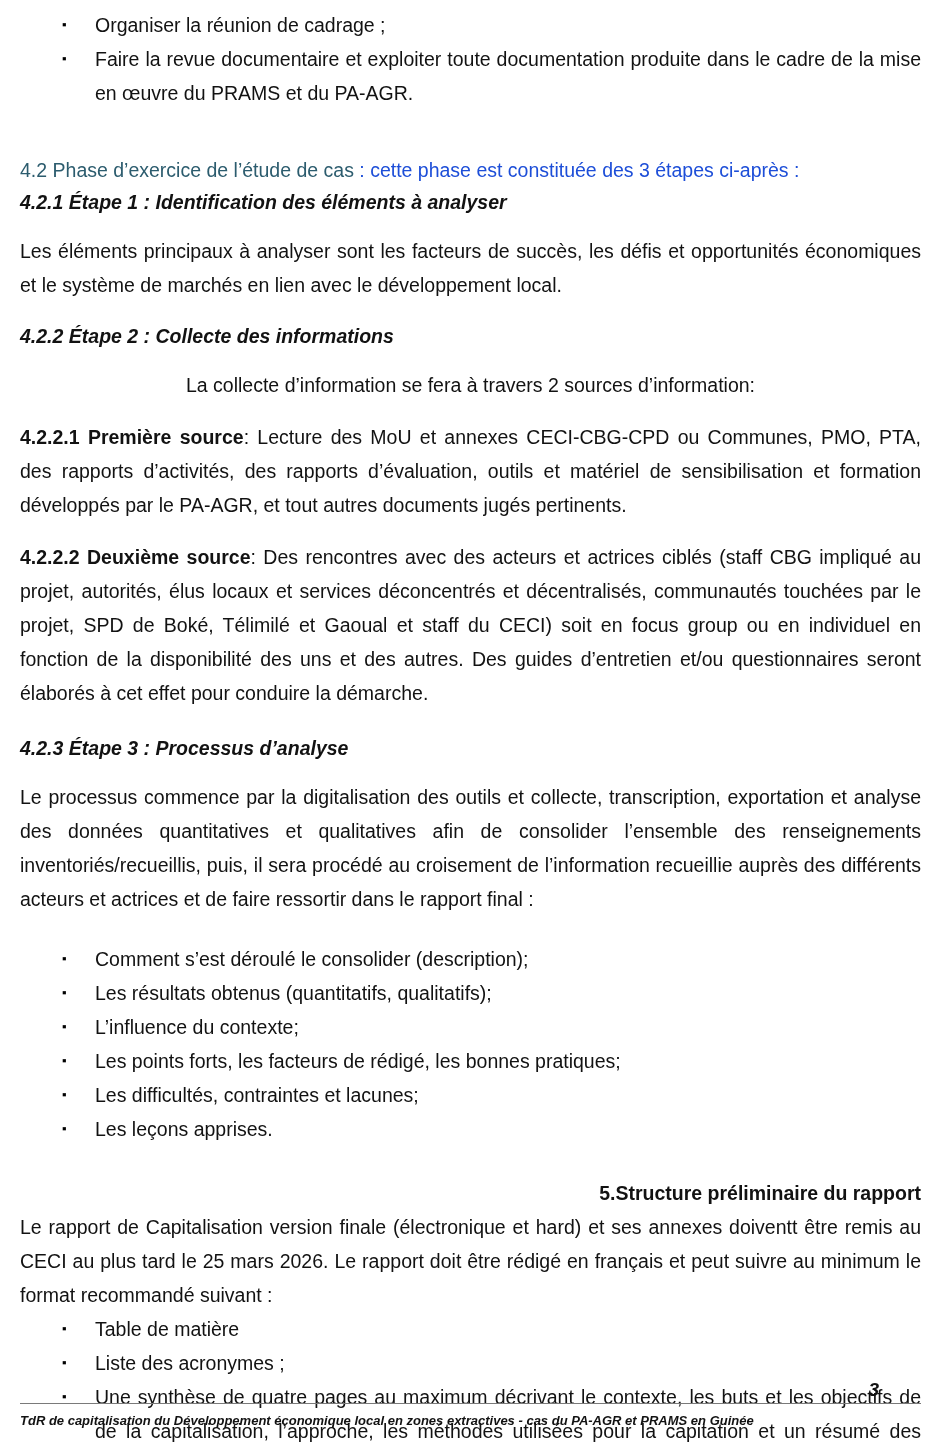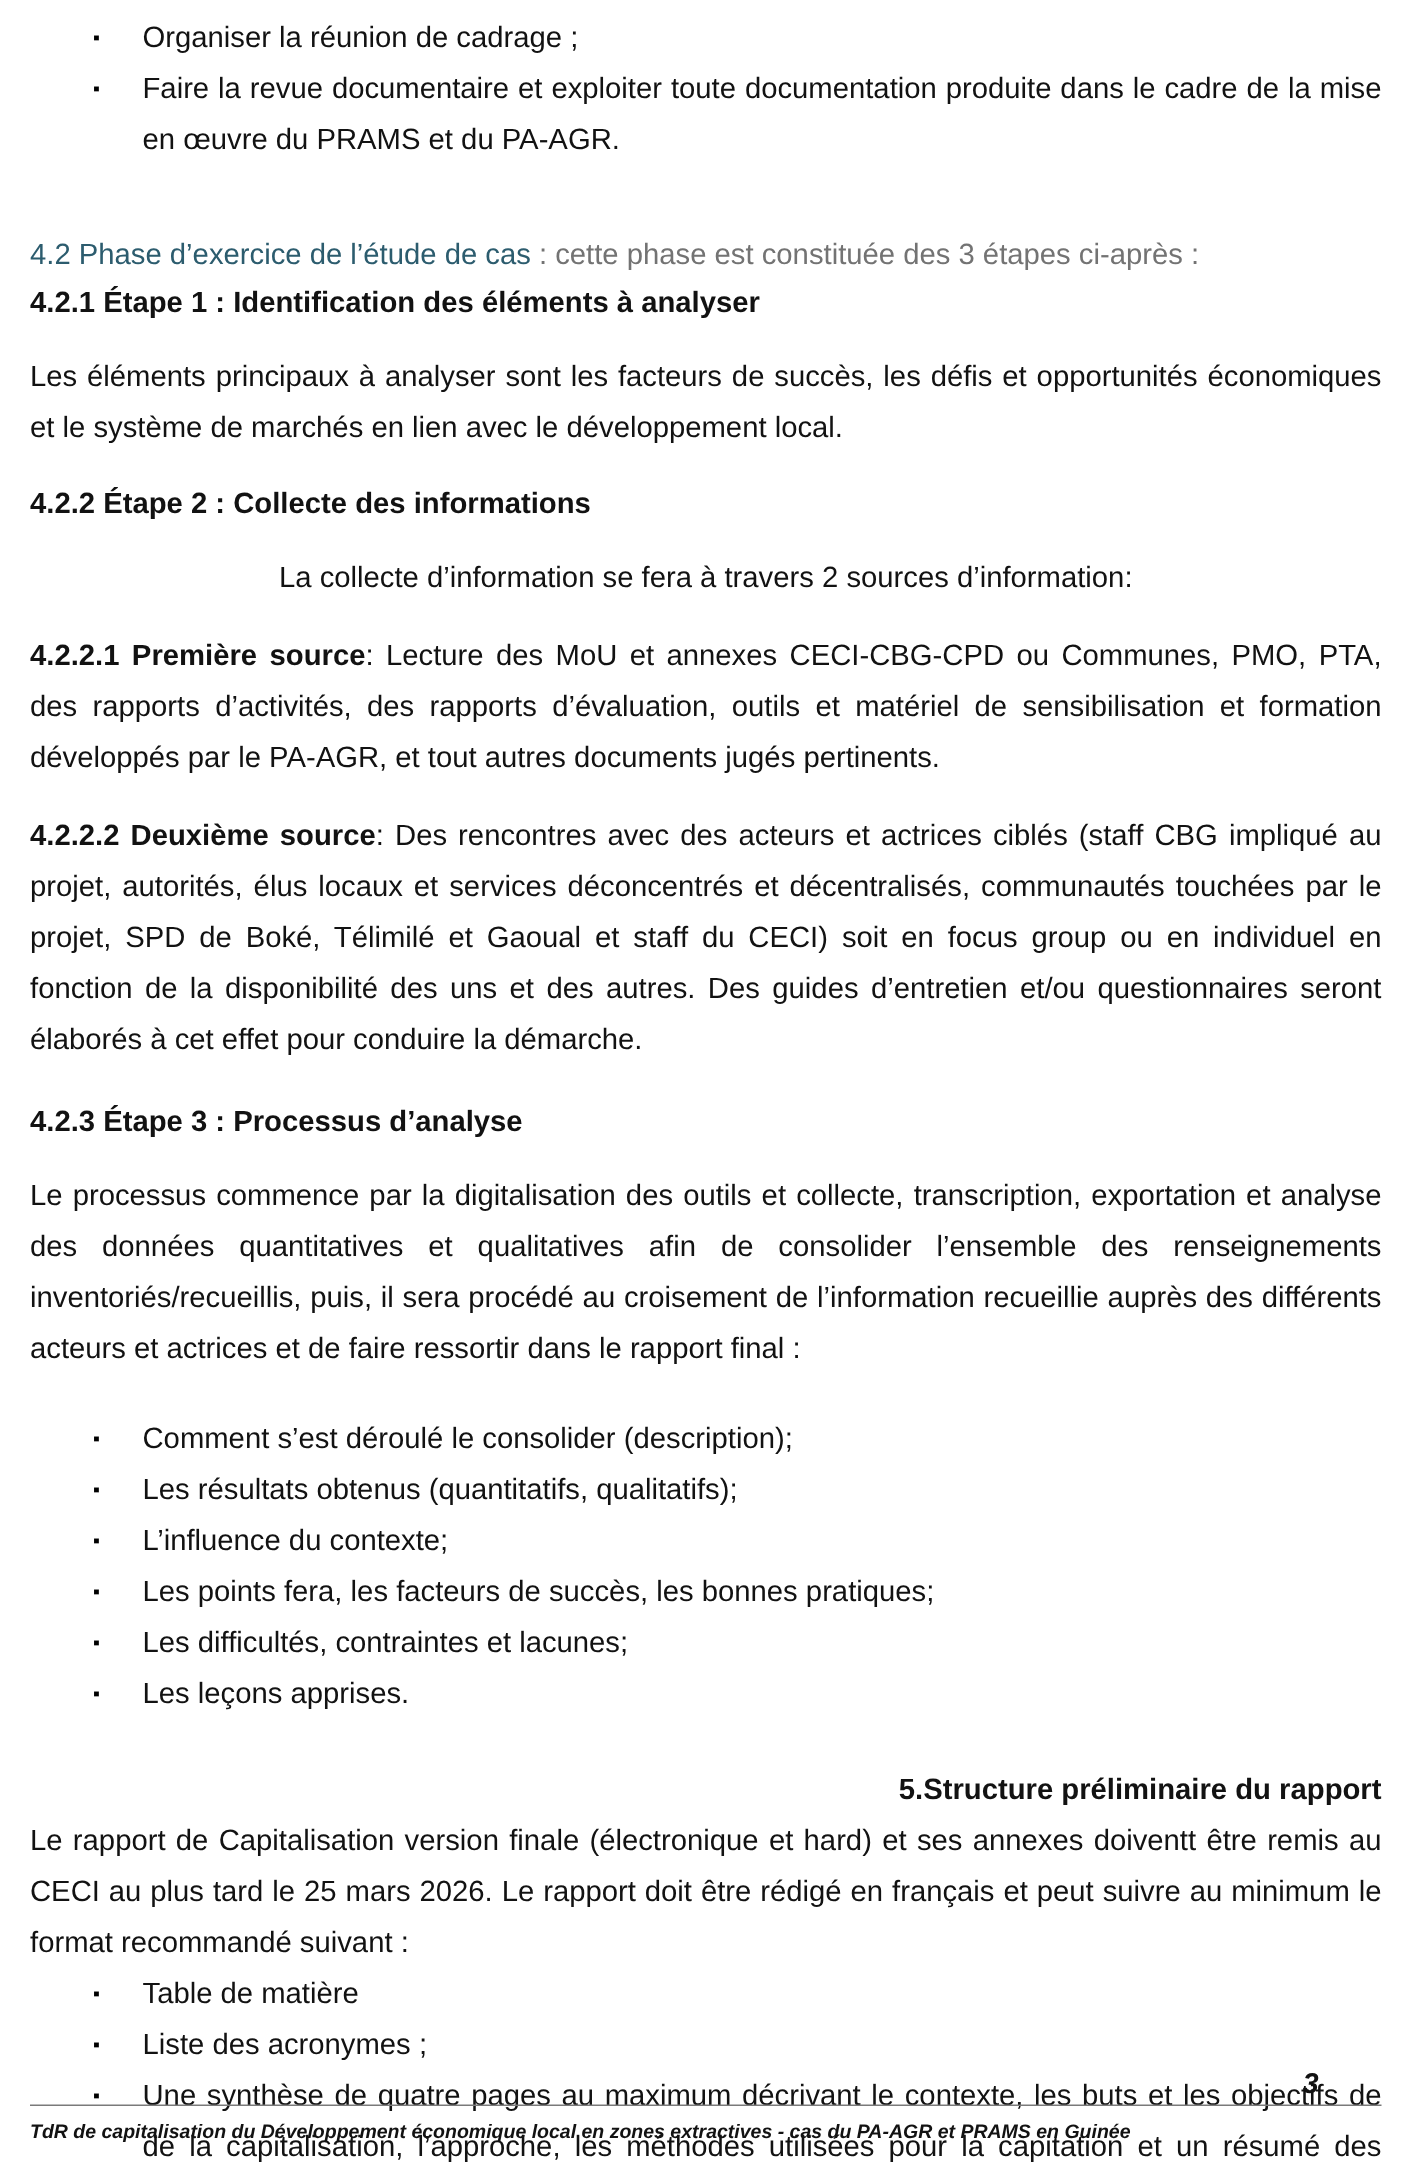--- a/index.html
+++ b/index.html
@@ -67,26 +67,27 @@
 
   
   .h-teal {
     font-size: 19.5px;
     line-height: 32px;
     color: #2c5c6e;
     margin: 0;
     font-weight: 400;
   }
   .h-teal .tail {
-    color: #737373;
+    color: #1d4ed8;
   }
   .h-bi {
     font-size: 19.5px;
     line-height: 32px;
     font-weight: bold;
+    font-style: italic;
     color: #121212;
     margin: 0;
   }
   .h-num {
     font-size: 19.5px;
     line-height: 34px;
     font-weight: bold;
     color: #121212;
     margin: 0;
     text-align: right;
@@ -203,21 +204,21 @@
       <li>
         <span class="bullet-glyph">▪</span>
         <span>Les résultats obtenus (quantitatifs, qualitatifs);</span>
       </li>
       <li>
         <span class="bullet-glyph">▪</span>
         <span>L’influence du contexte;</span>
       </li>
       <li>
         <span class="bullet-glyph">▪</span>
-        <span>Les points fera, les facteurs de succès, les bonnes pratiques;</span>
+        <span>Les points forts, les facteurs de rédigé, les bonnes pratiques;</span>
       </li>
       <li>
         <span class="bullet-glyph">▪</span>
         <span>Les difficultés, contraintes et lacunes;</span>
       </li>
       <li>
         <span class="bullet-glyph">▪</span>
         <span>Les leçons apprises.</span>
       </li>
     </ul>

